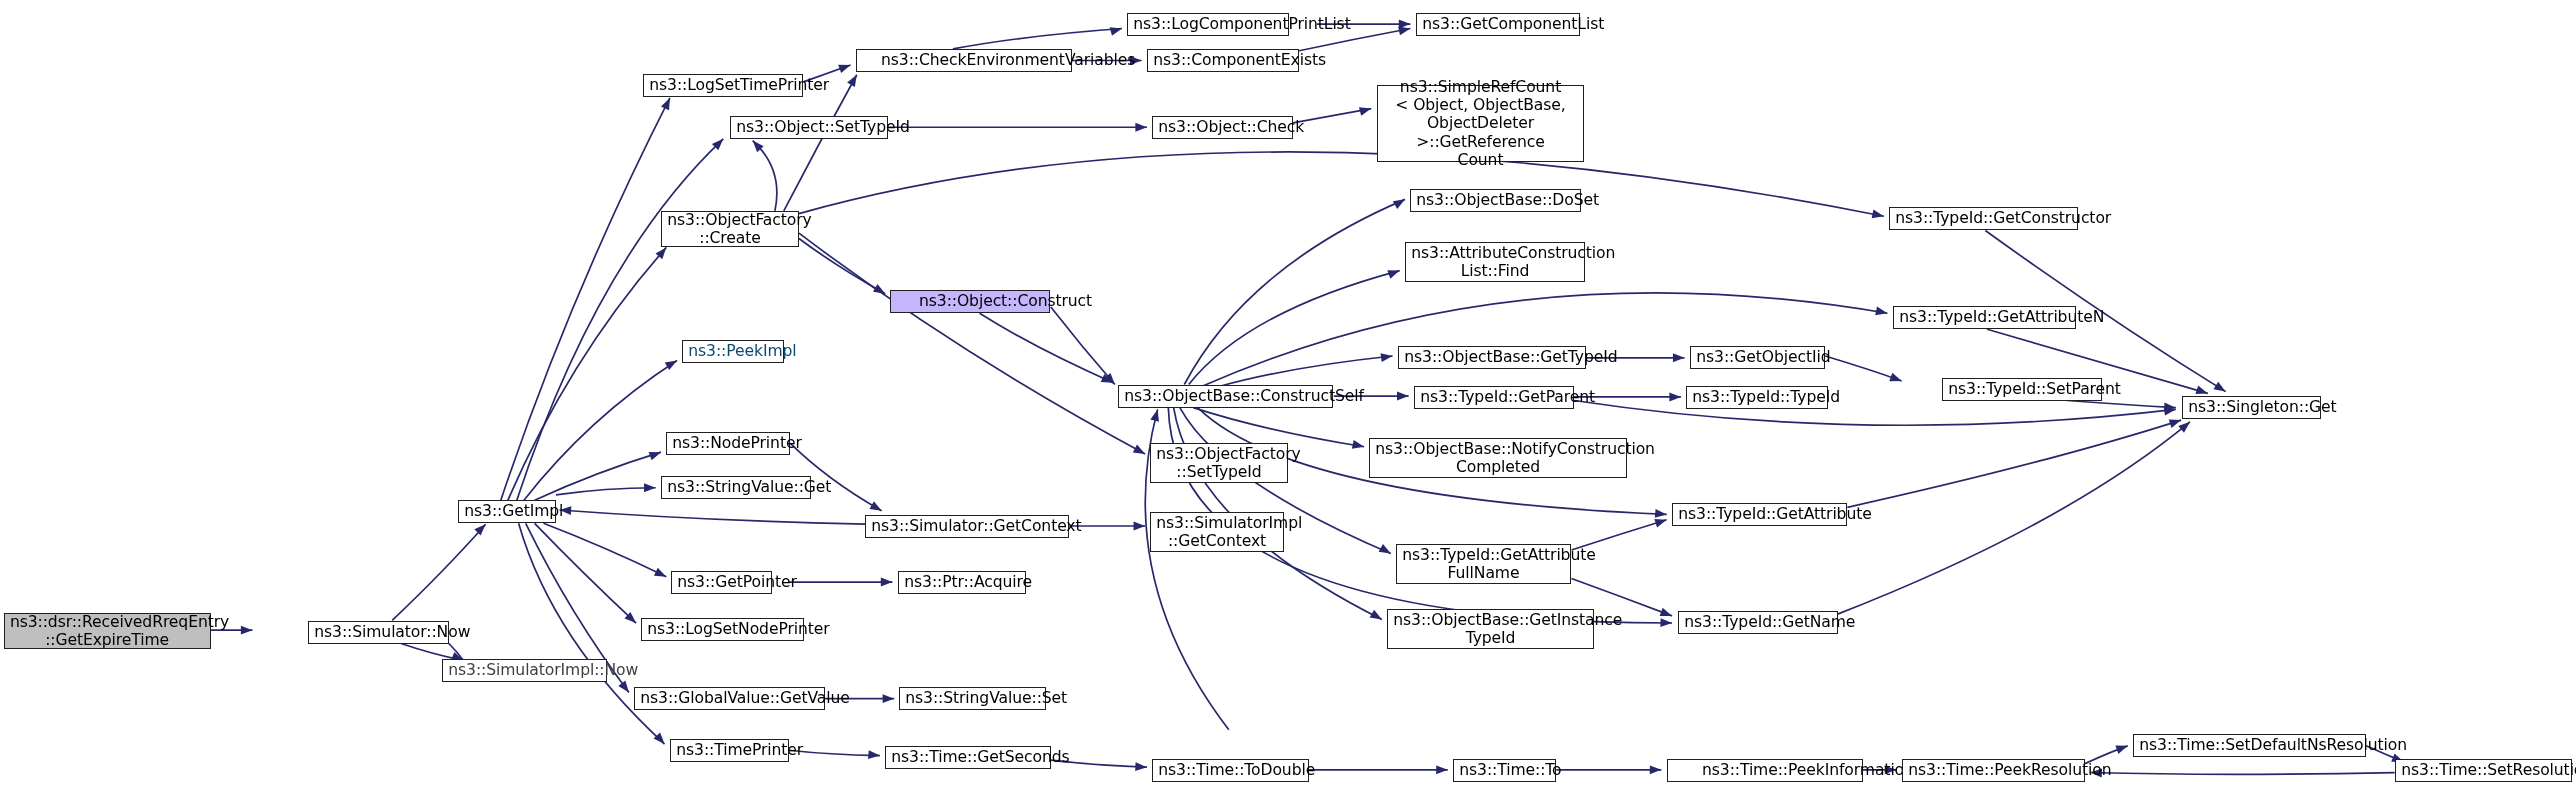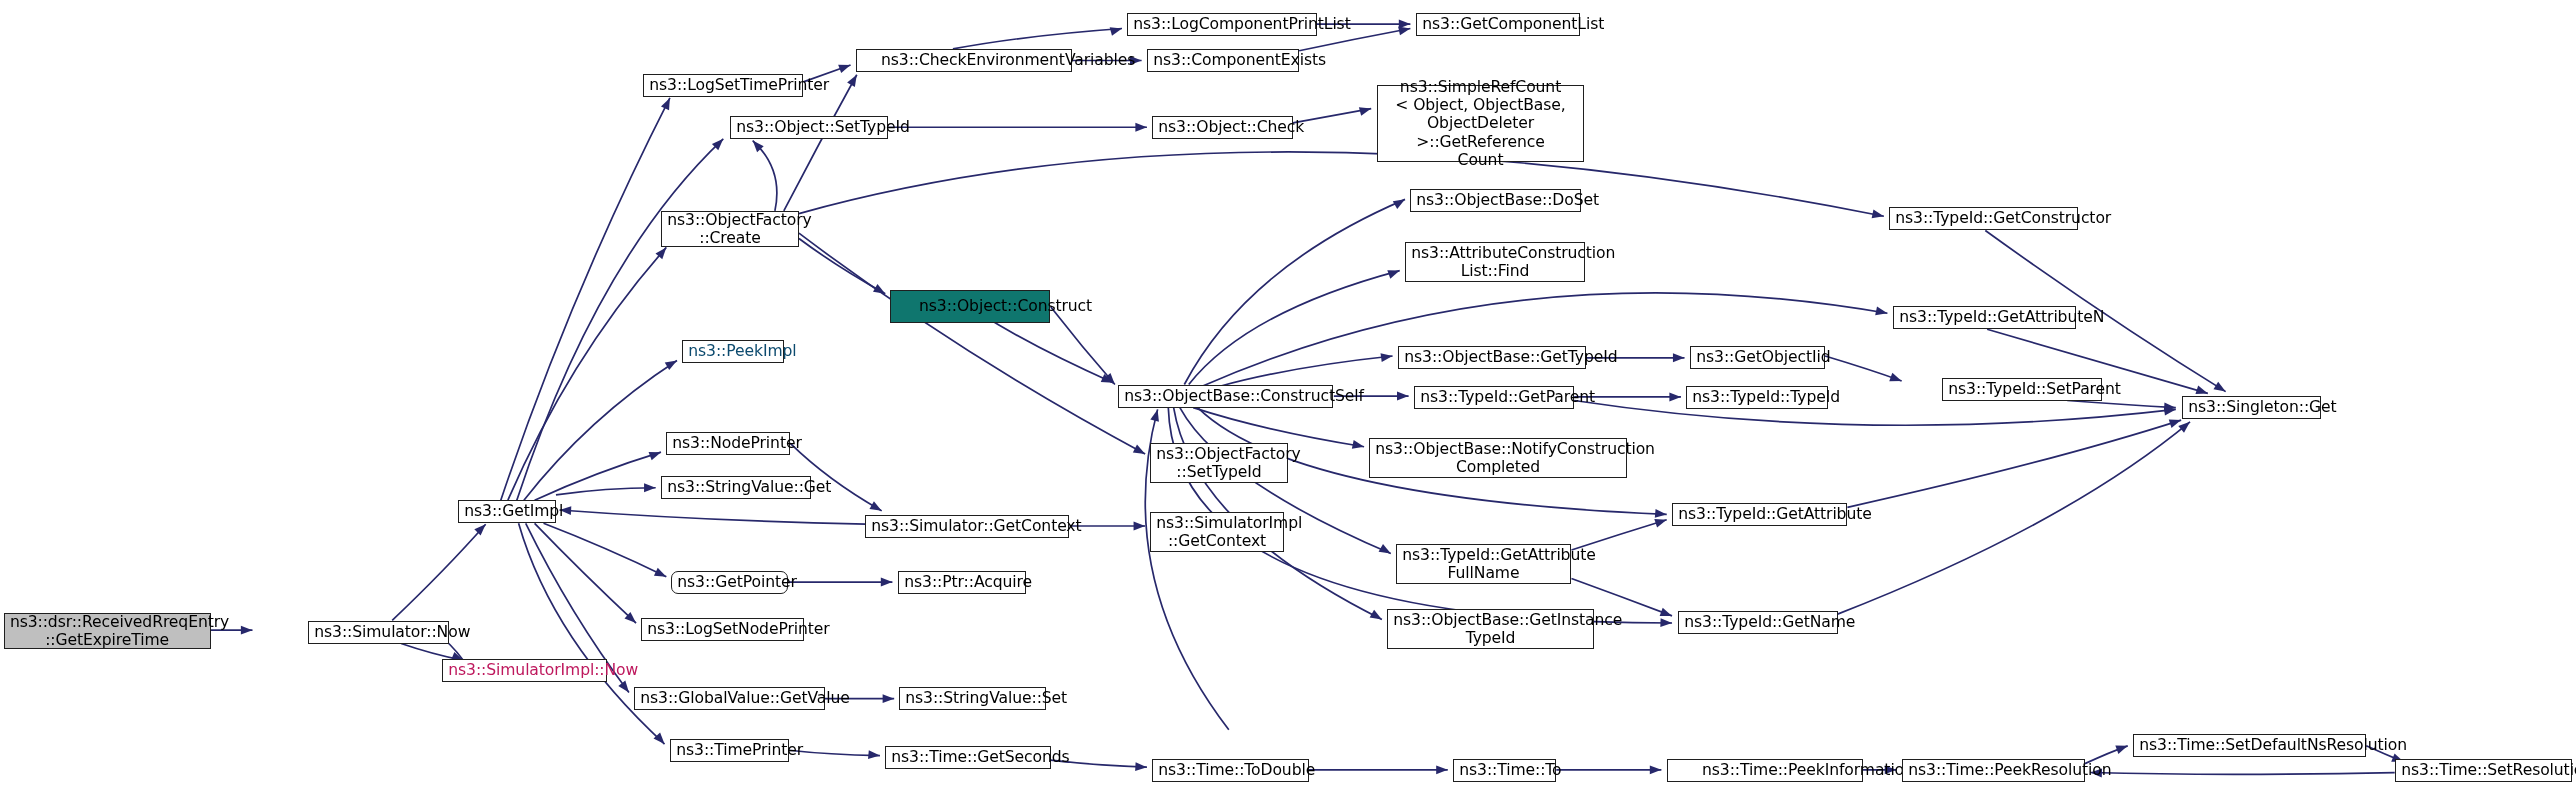--- a/index.html
+++ b/index.html
@@ -179,41 +179,41 @@
       <path d="M2690,868 Q2500,872 2348,868" fill="none" stroke="#27286b" stroke-width="1.9"></path>
       <polygon points="0,0 -13,-5 -13,5" fill="#27286b" transform="translate(2348,868) rotate(182)"></polygon>
       <path d="M1100,352 Q1160,390 1250,430" fill="none" stroke="#27286b" stroke-width="1.9"></path>
       <polygon points="0,0 -13,-5 -13,5" fill="#27286b" transform="translate(1250,430) rotate(24)"></polygon>
       <path d="M1380,820 Q1250,650 1300,460" fill="none" stroke="#27286b" stroke-width="1.9"></path>
       <polygon points="0,0 -13,-5 -13,5" fill="#27286b" transform="translate(1300,460) rotate(285)"></polygon>
     </svg>
 <div class="node root" style="left: 3.6px; top: 613px; width: 207px; height: 36px; background: rgb(191, 191, 191); border-color: rgb(31, 31, 31); color: rgb(0, 0, 0);"><span class="lbl">ns3::dsr::ReceivedRreqEntry
 ::GetExpireTime</span></div>
     <div class="node" style="left: 260px; top: 621px; width: 141px; height: 23px; background: rgb(255, 255, 255); border-color: rgb(31, 31, 31); color: rgb(0, 0, 0); margin-left: 48px;"><span class="lbl">ns3::Simulator::Now</span></div>
-    <div class="node" style="left: 442px; top: 659px; width: 165px; height: 23px; background: rgb(255, 255, 255); border-color: rgb(31, 31, 31); color: #be185d;"><span class="lbl">ns3::SimulatorImpl::Now</span></div>
+    <div class="node" style="left: 442px; top: 659px; width: 165px; height: 23px; background: rgb(255, 255, 255); border-color: rgb(31, 31, 31); color: #404040;"><span class="lbl">ns3::SimulatorImpl::Now</span></div>
     <div class="node" style="left: 458px; top: 500px; width: 98px; height: 23px; background: rgb(255, 255, 255); border-color: rgb(31, 31, 31); color: rgb(0, 0, 0);"><span class="lbl">ns3::GetImpl</span></div>
     <div class="node" style="left: 643px; top: 74px; width: 160px; height: 23px; background: rgb(255, 255, 255); border-color: rgb(31, 31, 31); color: rgb(0, 0, 0);"><span class="lbl">ns3::LogSetTimePrinter</span></div>
     <div class="node" style="left: 856px; top: 49px; width: 216px; height: 23px; background: rgb(255, 255, 255); border-color: rgb(31, 31, 31); color: rgb(0, 0, 0); padding-left: 24px;"><span class="lbl">ns3::CheckEnvironmentVariables</span></div>
-    <div class="node" style="left: 1127px; top: 12.5px; width: 190px; height: 23px; background: rgb(255, 255, 255); border-color: rgb(31, 31, 31); color: rgb(0, 0, 0);"><span class="lbl">ns3::LogComponentPrintList</span></div>
+    <div class="node" style="left: 1127px; top: 12.5px; width: 162px; height: 23px; background: rgb(255, 255, 255); border-color: rgb(31, 31, 31); color: rgb(0, 0, 0);"><span class="lbl">ns3::LogComponentPrintList</span></div>
     <div class="node" style="left: 1416px; top: 12.5px; width: 164px; height: 23px; background: rgb(255, 255, 255); border-color: rgb(31, 31, 31); color: rgb(0, 0, 0);"><span class="lbl">ns3::GetComponentList</span></div>
     <div class="node" style="left: 1147px; top: 49px; width: 152px; height: 23px; background: rgb(255, 255, 255); border-color: rgb(31, 31, 31); color: rgb(0, 0, 0);"><span class="lbl">ns3::ComponentExists</span></div>
     <div class="node" style="left: 730px; top: 116px; width: 158px; height: 23px; background: rgb(255, 255, 255); border-color: rgb(31, 31, 31); color: rgb(0, 0, 0);"><span class="lbl">ns3::Object::SetTypeId</span></div>
     <div class="node" style="left: 1152px; top: 116px; width: 141px; height: 23px; background: rgb(255, 255, 255); border-color: rgb(31, 31, 31); color: rgb(0, 0, 0);"><span class="lbl">ns3::Object::Check</span></div>
     <div class="node" style="left: 1377px; top: 85px; width: 207px; height: 77px; background: rgb(255, 255, 255); border-color: rgb(31, 31, 31); color: rgb(0, 0, 0);"><span class="lbl">ns3::SimpleRefCount
 &lt; Object, ObjectBase,
  ObjectDeleter &gt;::GetReference
 Count</span></div>
     <div class="node" style="left: 661px; top: 211px; width: 138px; height: 36px; background: rgb(255, 255, 255); border-color: rgb(31, 31, 31); color: rgb(0, 0, 0);"><span class="lbl">ns3::ObjectFactory
 ::Create</span></div>
-    <div class="node" style="left: 890px; top: 290px; width: 160px; height: 33px; background: #0f766e; border-color: rgb(31, 31, 31); color: rgb(0, 0, 0); padding-left: 28px;"><span class="lbl">ns3::Object::Construct</span></div>
+    <div class="node" style="left: 890px; top: 290px; width: 160px; height: 23px; background: #c4b5fd; border-color: rgb(31, 31, 31); color: rgb(0, 0, 0); padding-left: 28px;"><span class="lbl">ns3::Object::Construct</span></div>
     <div class="node" style="left: 682px; top: 340px; width: 102px; height: 23px; background: rgb(255, 255, 255); border-color: rgb(31, 31, 31); color: #0c4a6e;"><span class="lbl">ns3::PeekImpl</span></div>
     <div class="node" style="left: 666px; top: 432px; width: 124px; height: 23px; background: rgb(255, 255, 255); border-color: rgb(31, 31, 31); color: rgb(0, 0, 0);"><span class="lbl">ns3::NodePrinter</span></div>
     <div class="node" style="left: 661px; top: 476px; width: 150px; height: 23px; background: rgb(255, 255, 255); border-color: rgb(31, 31, 31); color: rgb(0, 0, 0);"><span class="lbl">ns3::StringValue::Get</span></div>
     <div class="node" style="left: 865px; top: 515px; width: 204px; height: 23px; background: rgb(255, 255, 255); border-color: rgb(31, 31, 31); color: rgb(0, 0, 0);"><span class="lbl">ns3::Simulator::GetContext</span></div>
-    <div class="node" style="left: 671px; top: 571px; width: 117px; height: 23px; background: rgb(255, 255, 255); border-color: rgb(31, 31, 31); color: rgb(0, 0, 0); border-radius: 7px;"><span class="lbl">ns3::GetPointer</span></div>
+    <div class="node" style="left: 671px; top: 571px; width: 101px; height: 23px; background: rgb(255, 255, 255); border-color: rgb(31, 31, 31); color: rgb(0, 0, 0);"><span class="lbl">ns3::GetPointer</span></div>
     <div class="node" style="left: 898px; top: 571px; width: 128px; height: 23px; background: rgb(255, 255, 255); border-color: rgb(31, 31, 31); color: rgb(0, 0, 0);"><span class="lbl">ns3::Ptr::Acquire</span></div>
     <div class="node" style="left: 641px; top: 618px; width: 163px; height: 23px; background: rgb(255, 255, 255); border-color: rgb(31, 31, 31); color: rgb(0, 0, 0);"><span class="lbl">ns3::LogSetNodePrinter</span></div>
     <div class="node" style="left: 634px; top: 687px; width: 191px; height: 23px; background: rgb(255, 255, 255); border-color: rgb(31, 31, 31); color: rgb(0, 0, 0);"><span class="lbl">ns3::GlobalValue::GetValue</span></div>
     <div class="node" style="left: 899px; top: 687px; width: 147px; height: 23px; background: rgb(255, 255, 255); border-color: rgb(31, 31, 31); color: rgb(0, 0, 0);"><span class="lbl">ns3::StringValue::Set</span></div>
     <div class="node" style="left: 670px; top: 739px; width: 119px; height: 23px; background: rgb(255, 255, 255); border-color: rgb(31, 31, 31); color: rgb(0, 0, 0);"><span class="lbl">ns3::TimePrinter</span></div>
     <div class="node" style="left: 885px; top: 746px; width: 166px; height: 23px; background: rgb(255, 255, 255); border-color: rgb(31, 31, 31); color: rgb(0, 0, 0);"><span class="lbl">ns3::Time::GetSeconds</span></div>
     <div class="node" style="left: 1152px; top: 759px; width: 157px; height: 23px; background: rgb(255, 255, 255); border-color: rgb(31, 31, 31); color: rgb(0, 0, 0);"><span class="lbl">ns3::Time::ToDouble</span></div>
     <div class="node" style="left: 1453px; top: 759px; width: 103px; height: 23px; background: rgb(255, 255, 255); border-color: rgb(31, 31, 31); color: rgb(0, 0, 0);"><span class="lbl">ns3::Time::To</span></div>
     <div class="node" style="left: 1667px; top: 759px; width: 196px; height: 23px; background: rgb(255, 255, 255); border-color: rgb(31, 31, 31); color: rgb(0, 0, 0); padding-left: 34px;"><span class="lbl">ns3::Time::PeekInformation</span></div>
     <div class="node" style="left: 1902px; top: 759px; width: 183px; height: 23px; background: rgb(255, 255, 255); border-color: rgb(31, 31, 31); color: rgb(0, 0, 0); justify-content: flex-end;"><span class="lbl">ns3::Time::PeekResolution</span></div>

